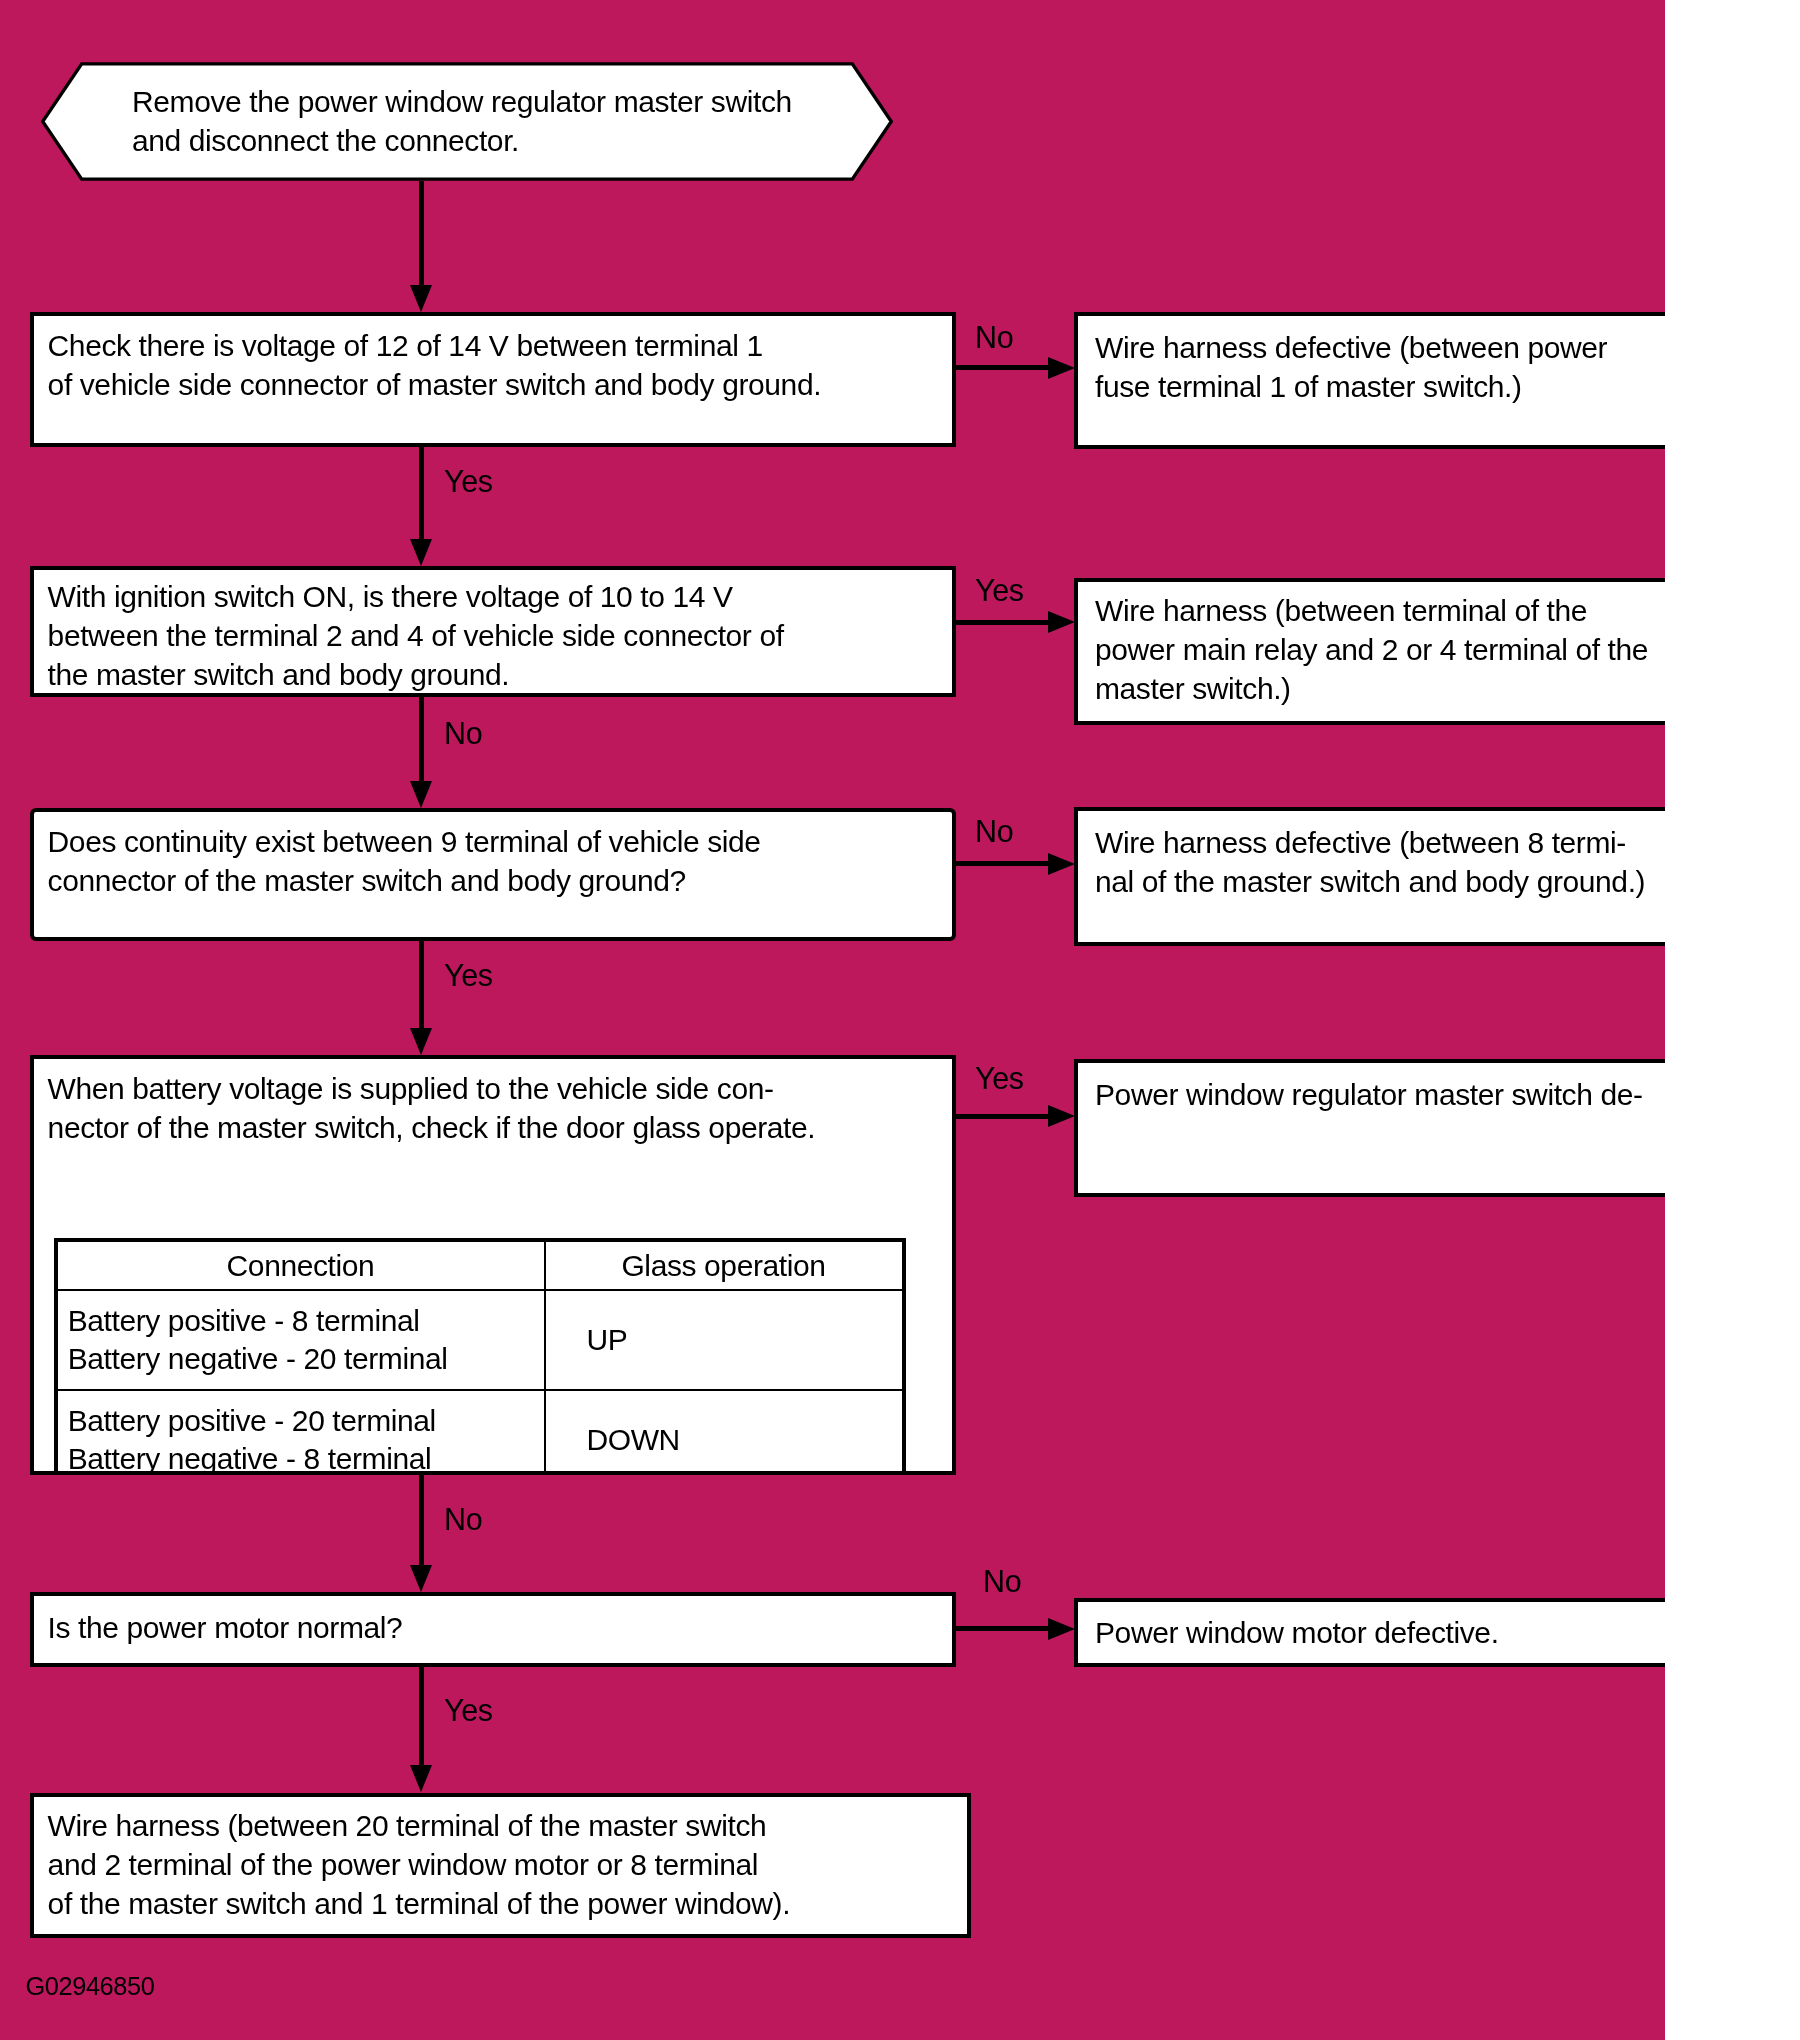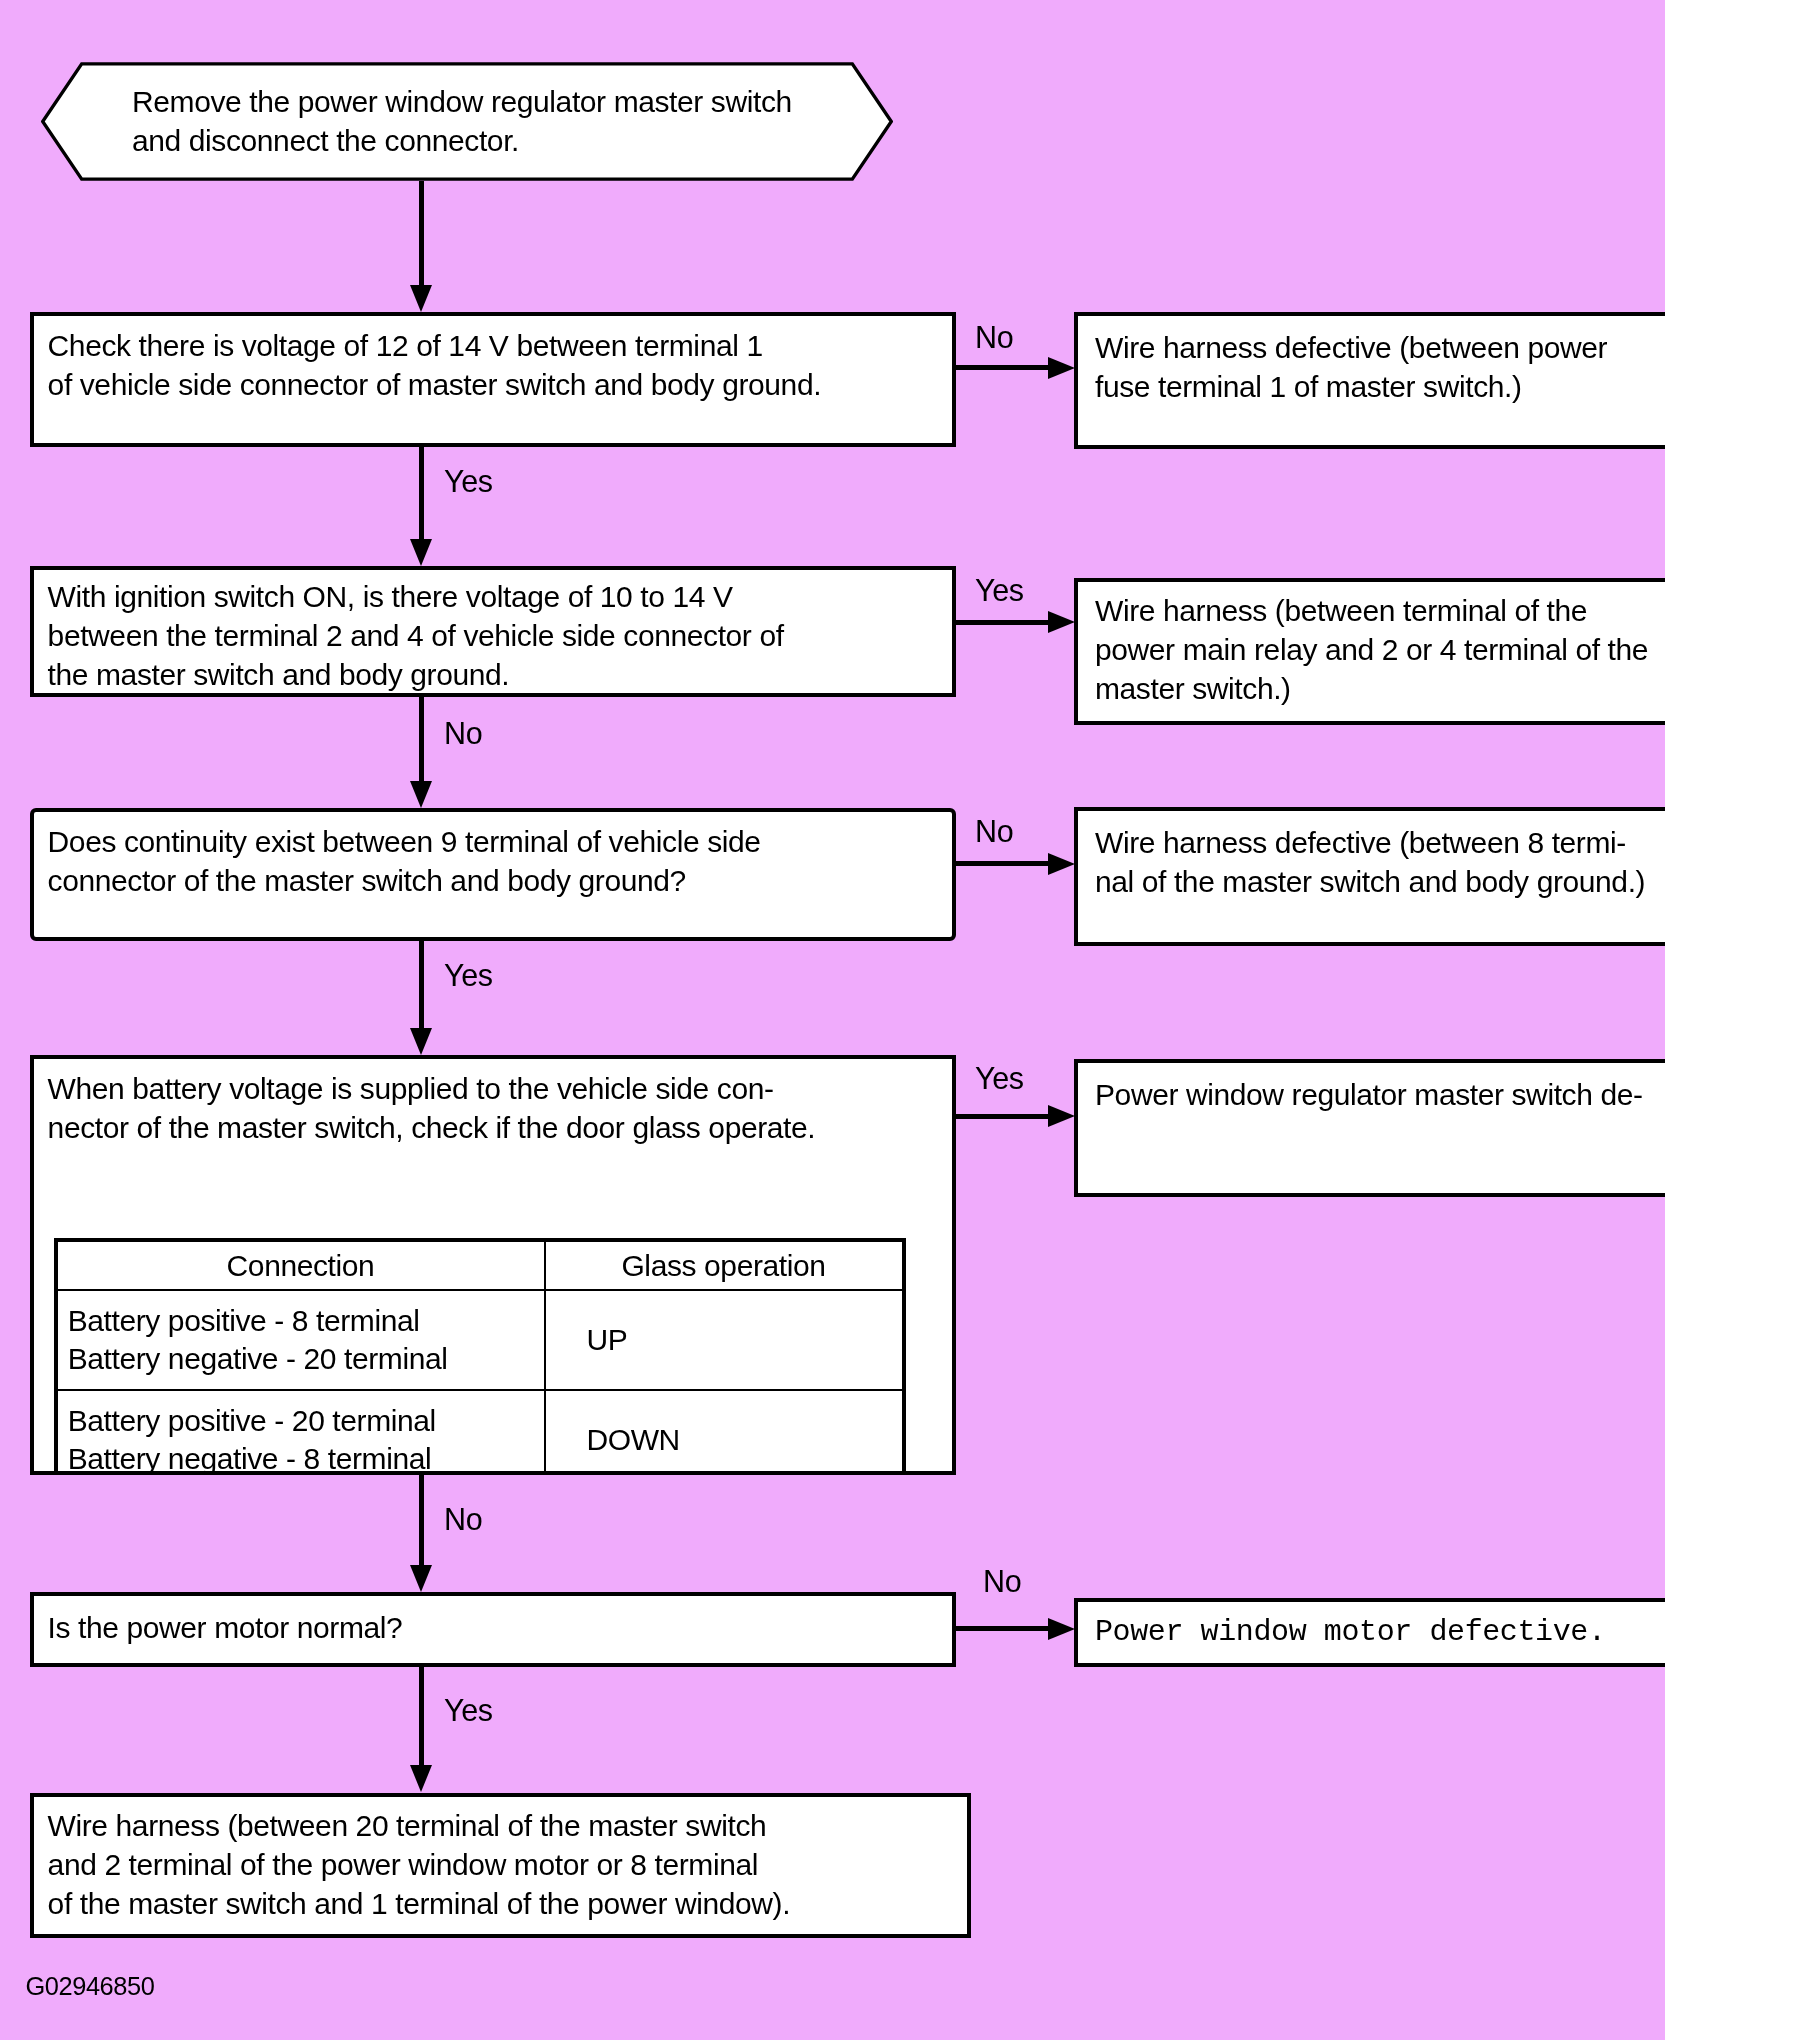--- a/index.html
+++ b/index.html
@@ -1,17 +1,17 @@
 <!DOCTYPE html>
 <html style="font-size:13.6px"><head>
 <meta charset="utf-8">
 <style>
   html,body{margin:0;padding:0;background:#fff;}
   body{font-family:"Liberation Sans",sans-serif;color:#000;}
-  #canvas{position:relative;width:1665px;height:2040px;background:#f0abfc;overflow:hidden;}
+  #canvas{position:relative;width:1665px;height:2040px;background:#be185d;overflow:hidden;}
   .box{position:absolute;background:#fff;border:4.2px solid #000;box-sizing:border-box;
        font-size:30px;line-height:39px;letter-spacing:-0.4px;overflow:hidden;}
   .line{white-space:nowrap;}
   .vline{position:absolute;width:5.1px;background:#000;}
   .hline{position:absolute;height:5.1px;background:#000;}
   .head-down{position:absolute;width:0;height:0;border-left:11px solid transparent;
              border-right:11px solid transparent;border-top:27px solid #000;}
   .head-right{position:absolute;width:0;height:0;border-top:11px solid transparent;
               border-bottom:11px solid transparent;border-left:27px solid #000;}
   .flabel{position:absolute;font-size:30.5px;line-height:34px;letter-spacing:-0.4px;}
@@ -137,21 +137,21 @@
   <div class="flabel" style="left:444px;top:1502px;">No</div>
   <div class="vline" style="left:419px;top:1475px;height:92px;"></div>
   <div class="head-down" style="left:410px;top:1565px;"></div>
 
   <div class="box" style="left:30px;top:1592px;width:926px;height:75px;padding:12px 13.6px;">
     <div class="line">Is the power motor normal?</div>
   </div>
   <div class="flabel" style="left:983px;top:1564px;">No</div>
   <div class="hline" style="left:956px;top:1626px;width:92px;"></div>
   <div class="head-right" style="left:1048px;top:1618px;"></div>
-  <div class="box" style="left:1074px;top:1598px;width:692px;height:69px;padding:11px 17px;font-family:Liberation Mono, monospace;">
+  <div class="box" style="left:1074px;top:1598px;width:692px;height:69px;padding:11px 17px;">
     <div class="line">Power window motor defective.</div>
   </div>
 
   <div class="flabel" style="left:444px;top:1693px;">Yes</div>
   <div class="vline" style="left:419px;top:1666px;height:101px;"></div>
   <div class="head-down" style="left:410px;top:1765px;"></div>
 
   <div class="box" style="left:30px;top:1793px;width:941px;height:145px;padding:8.5px 13.6px;">
     <div class="line">Wire harness (between 20 terminal of the master switch</div>
     <div class="line">and 2 terminal of the power window motor or 8 terminal</div>

